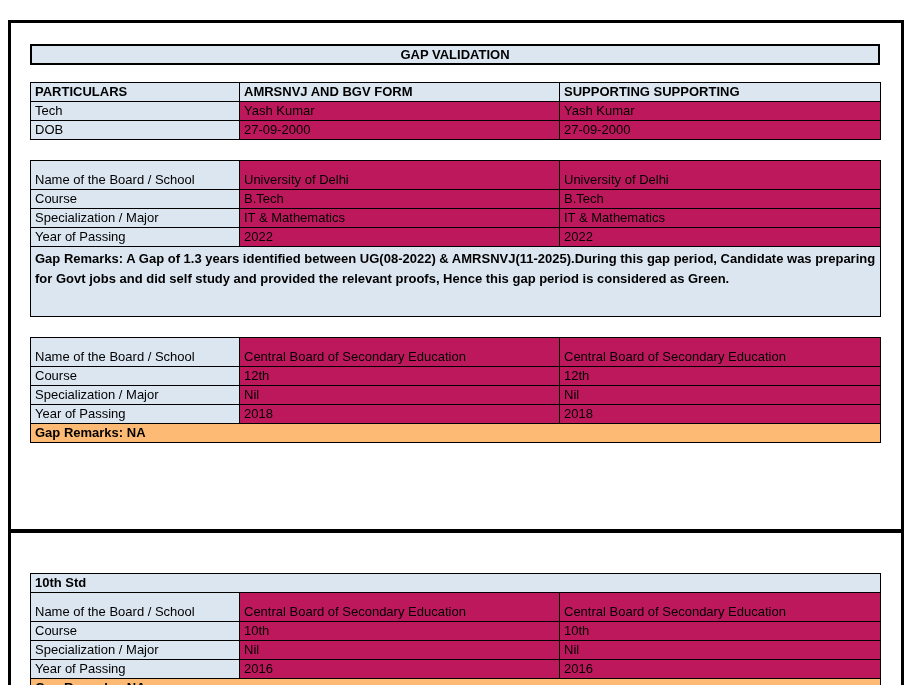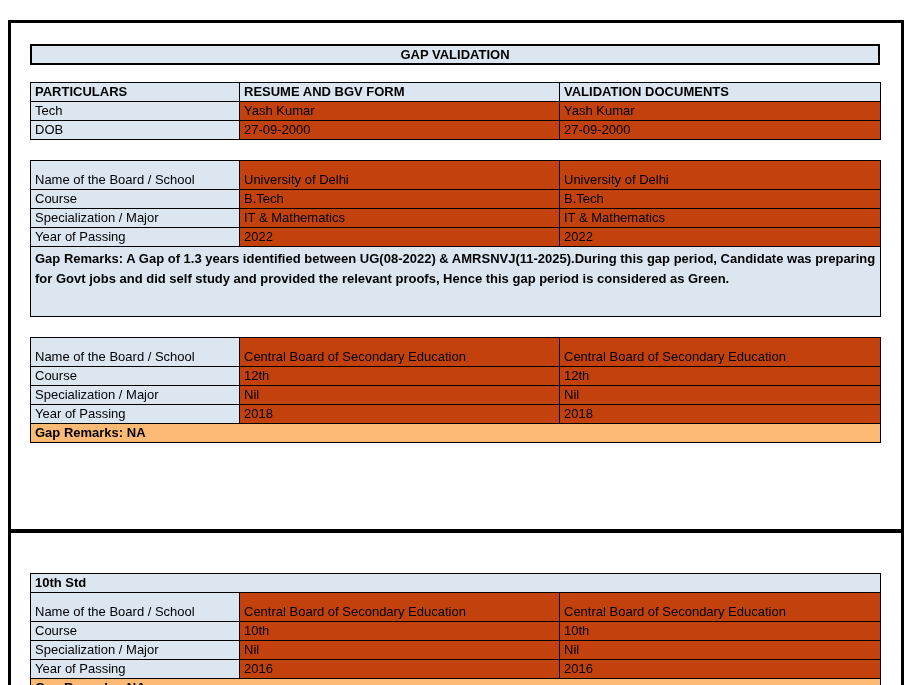--- a/index.html
+++ b/index.html
@@ -15,21 +15,21 @@
                border:2px solid #000; background:#dce6f1;
                font-weight:bold; font-size:13px; text-align:center; line-height:17px; }
 
   table.tbl { border-collapse:collapse; table-layout:fixed; width:850px; }
   table.t1  { margin-top:17px; }
   table.sec { margin-top:20px; }
   table.sec10 { margin-top:21px; }
   .tbl col.c1 { width:209px; } .tbl col.c2 { width:320px; } .tbl col.c3 { width:321px; }
   .tbl td { border:1.5px solid #000; font-size:13px; height:19px;
             padding:0 3px 2px 4px; vertical-align:bottom;
-            white-space:nowrap; overflow:hidden; background:#c2410c; }
+            white-space:nowrap; overflow:hidden; background:#be185d; }
   .tbl td.fill { background:#dce6f1; }
   .tbl td.b    { font-weight:bold; }
   .tbl tr.tall td { height:29px; }
   .tbl td.heading { background:#dce6f1; font-weight:bold; }
   .tbl td.remark  { background:#dce6f1; font-weight:bold; white-space:normal;
                     vertical-align:top; padding-top:2px; line-height:19.5px; height:70px; }
   .tbl td.remark-na { background:#fdba74; font-weight:bold; }
 </style>
 </head>
 <body>
@@ -41,22 +41,22 @@
 
     <table class="tbl t1">
       <colgroup>
           <col class="c1">
           <col class="c2">
           <col class="c3">
         </colgroup>
       <tbody>
           <tr>
         <td class="fill b">PARTICULARS</td>
-        <td class="fill b">RESUME AND BGV FORM</td>
-        <td class="fill b">VALIDATION DOCUMENTS</td>
+        <td class="fill b">AMRSNVJ AND BGV FORM</td>
+        <td class="fill b">SUPPORTING SUPPORTING</td>
       </tr>
       <tr>
         <td class="fill">Tech</td>
         <td>Yash Kumar</td>
         <td>Yash Kumar</td>
       </tr>
       <tr>
         <td class="fill">DOB</td>
         <td>27-09-2000</td>
         <td>27-09-2000</td>

